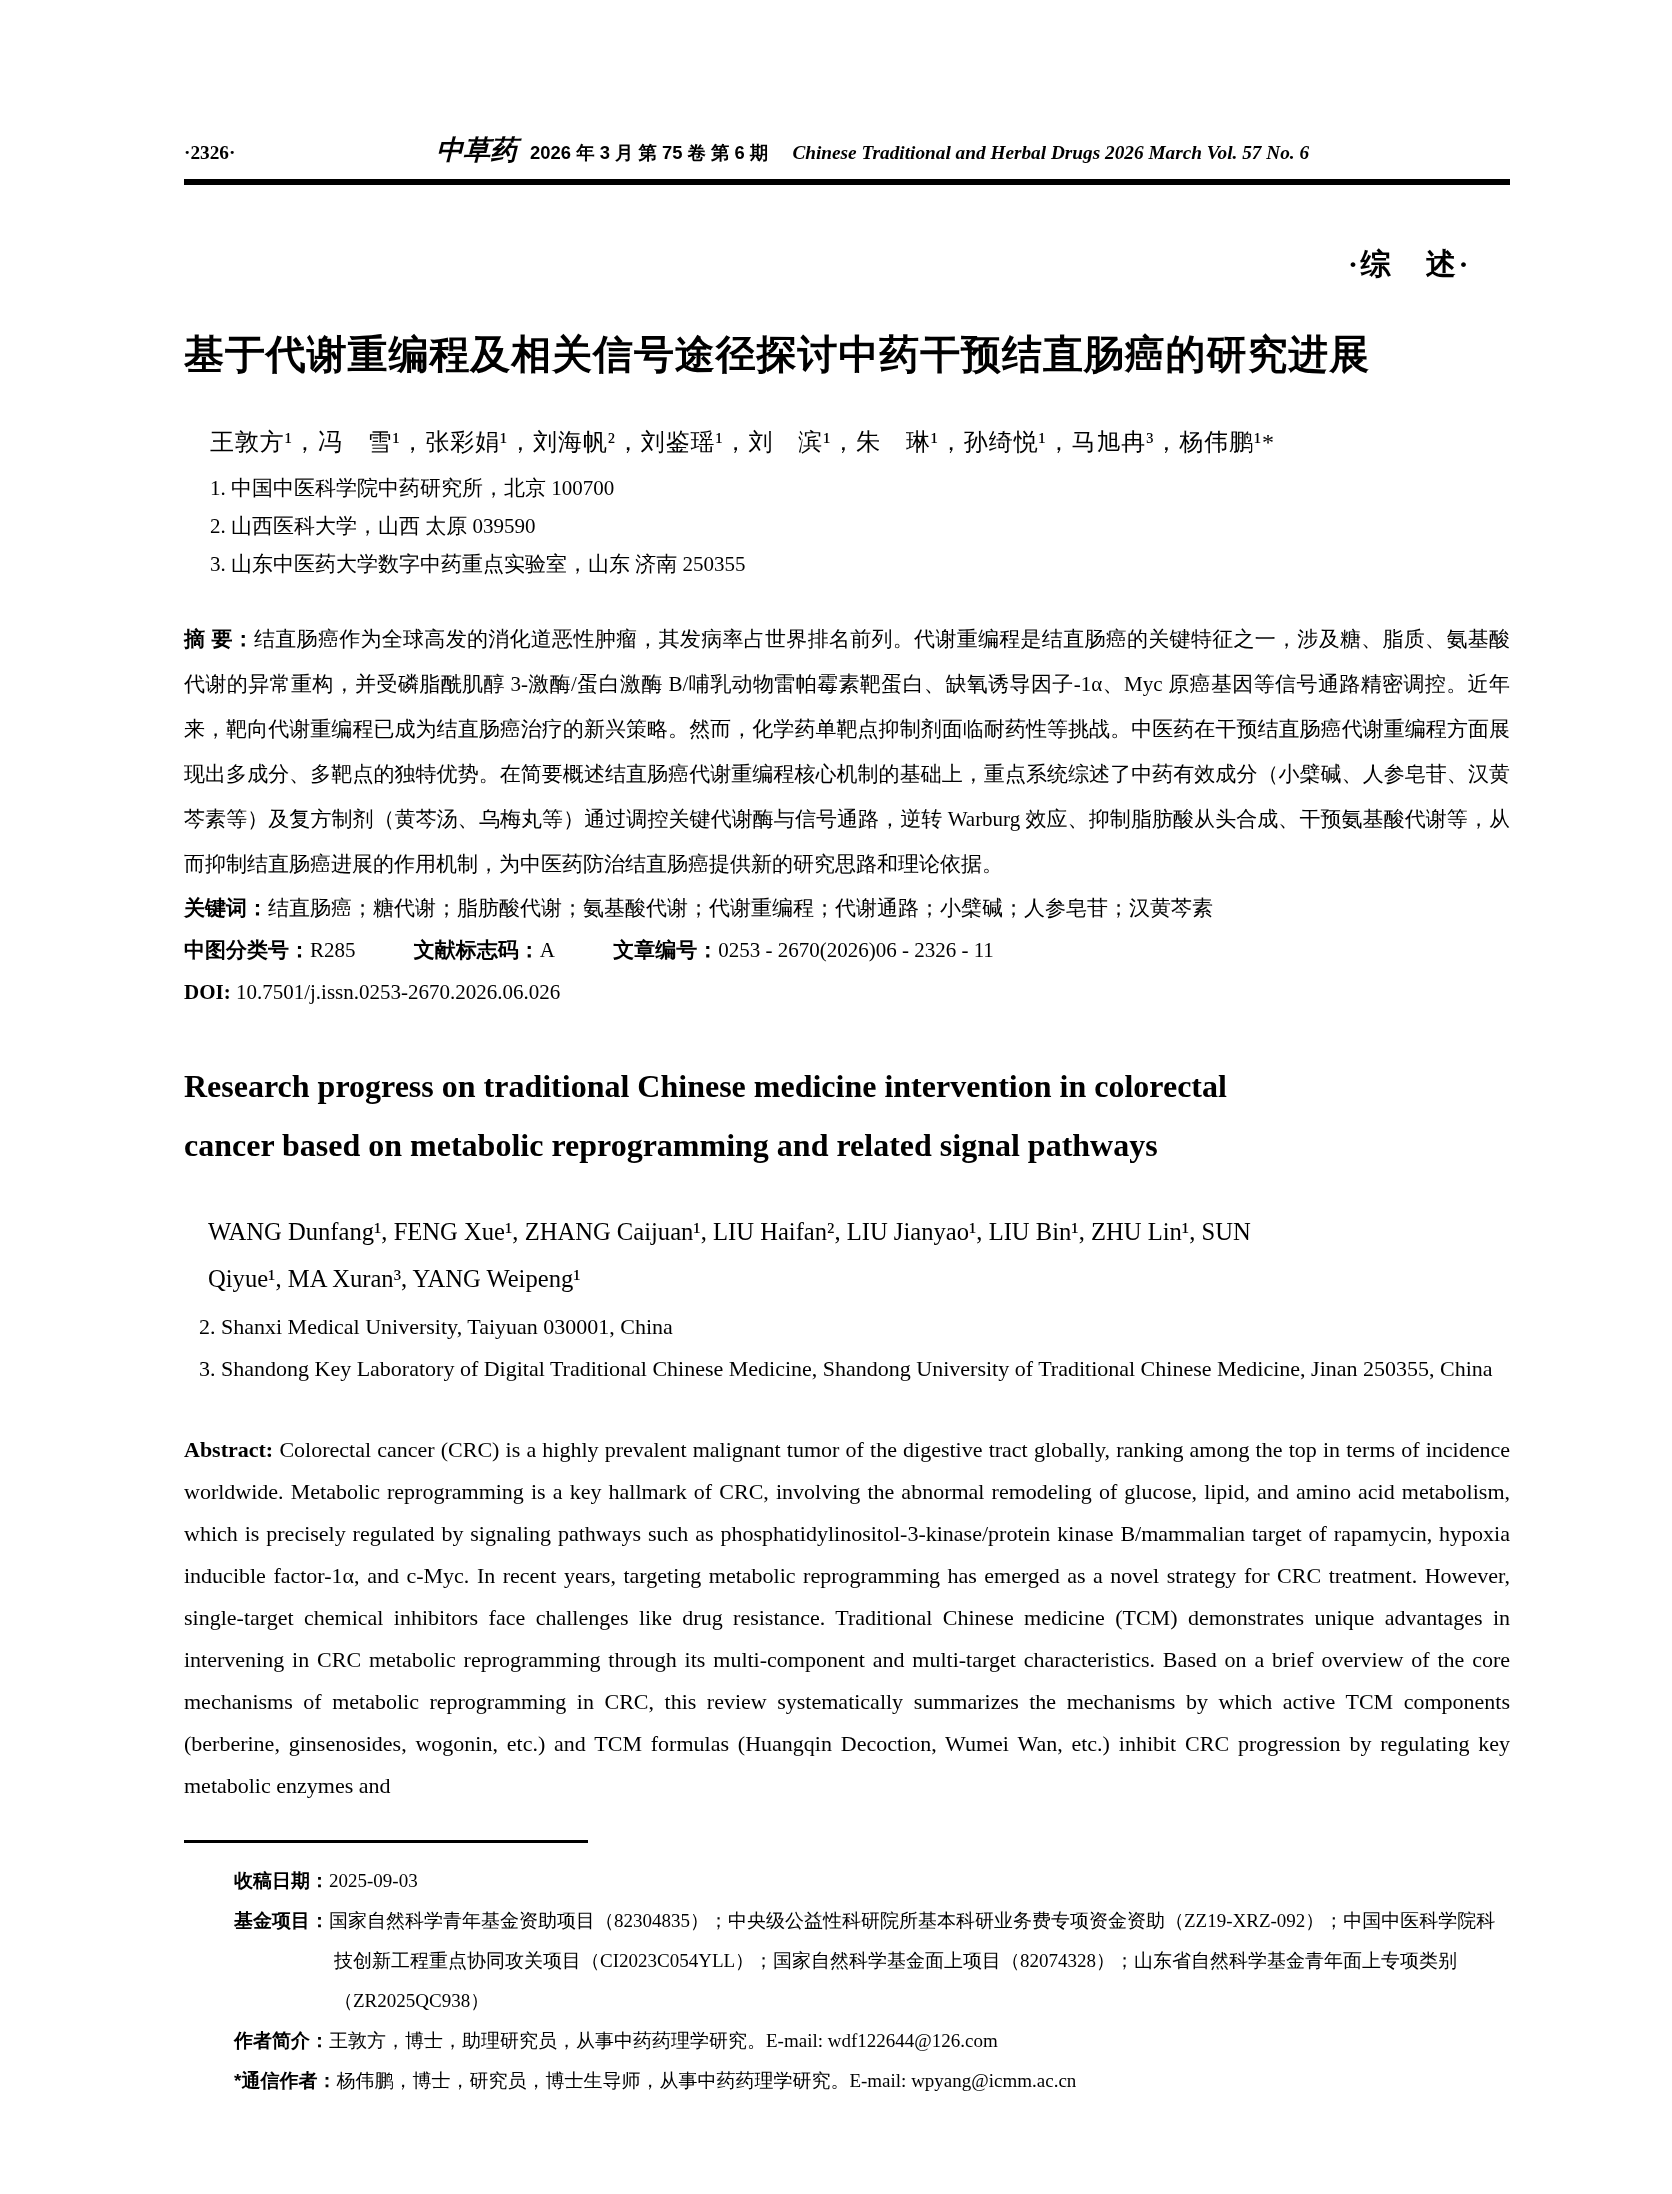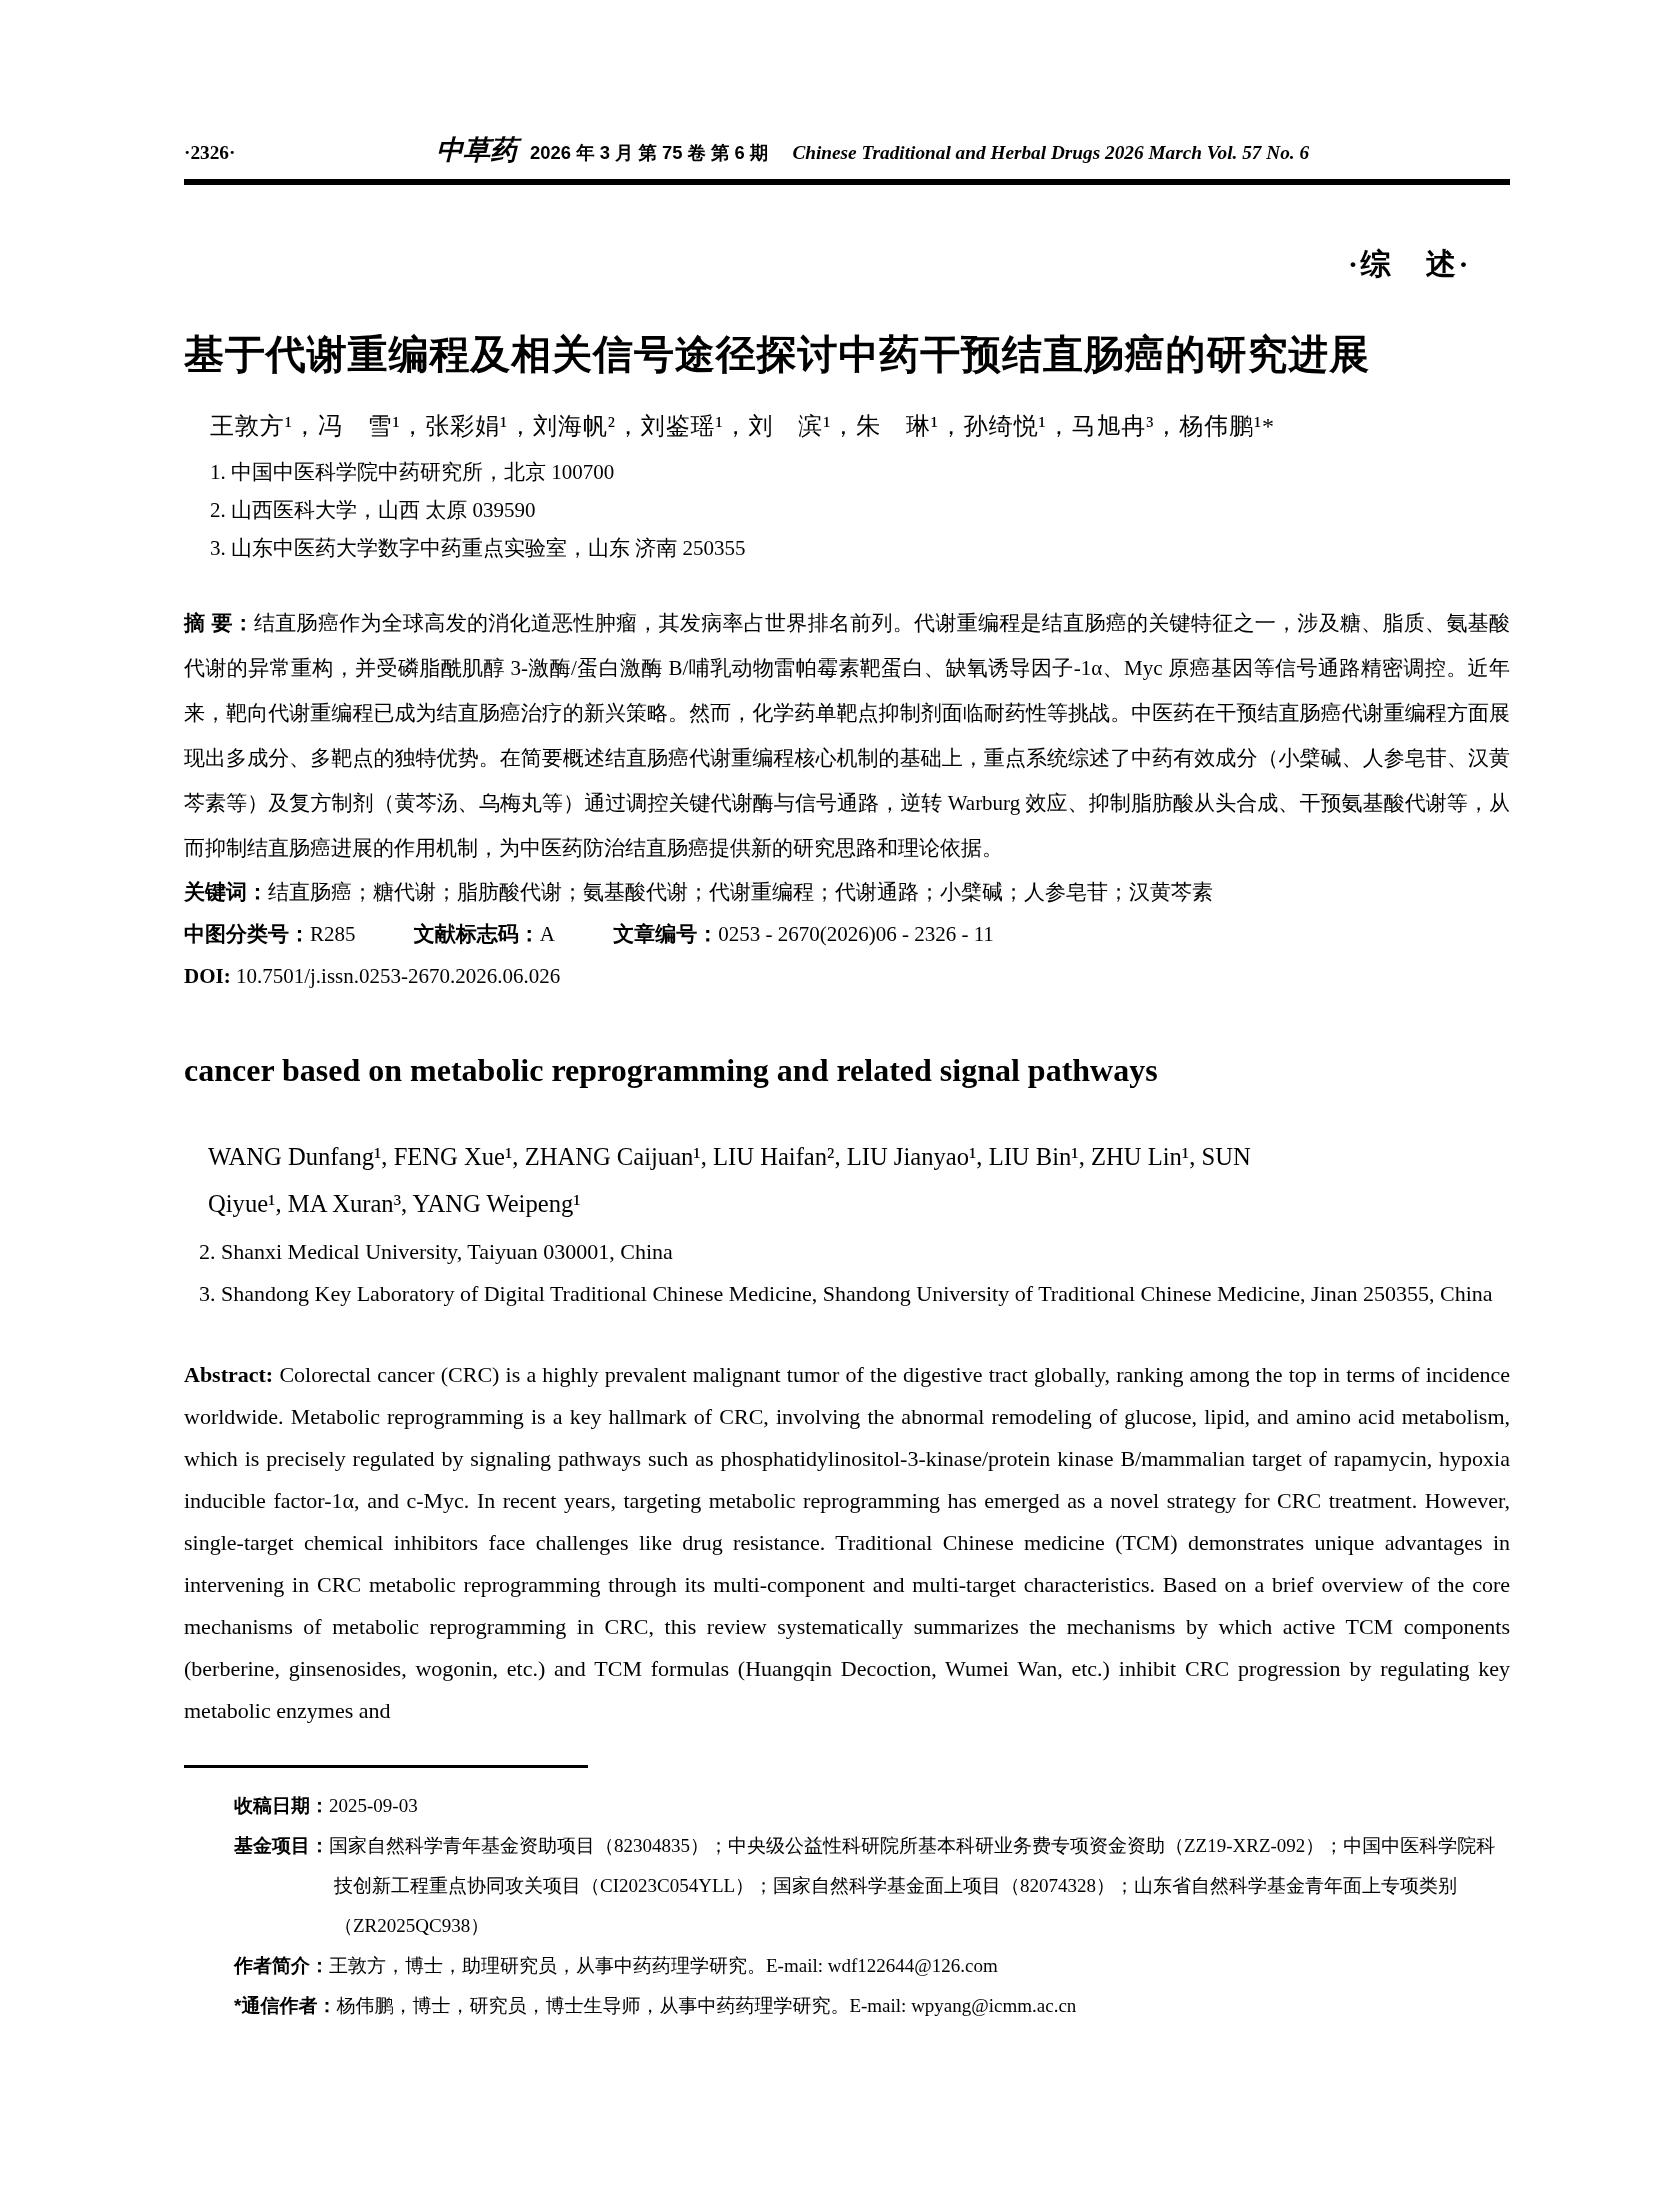--- a/index.html
+++ b/index.html
@@ -20,21 +20,21 @@
   .page-no { flex: 0 0 auto; }
   .header-center { flex: 1 1 auto; text-align: center; }
   .journal-logo { font-size: 27px; font-style: italic; font-weight: bold; margin-right: 8px; }
   .issue-cn { margin-right: 19.3px; font-family: "Liberation Sans", sans-serif; font-size: 18.4px; }
   .issue-en { font-style: italic; }
   .header-rule { height: 5.3px; background: #000; margin-top: 11.4px; }
   
   .section-label { text-align: right; font-size: 30px; font-weight: bold; margin-top: 59px; padding-right: 39px; letter-spacing: 2.6px; }
   
   .cn-title { font-size: 40px; font-weight: bold; font-family: "Liberation Sans", sans-serif; margin-top: 42px; letter-spacing: 0.9px; }
-  .cn-authors { font-size: 24px; margin-top: 28px; padding-left: 26px; letter-spacing: 0.9px; }
+  .cn-authors { font-size: 24px; margin-top: 44px; padding-left: 26px; letter-spacing: 0.9px; }
   .cn-affs { margin-top: 11px; padding-left: 26px; font-size: 21px; line-height: 38px; }
   .cn-abstract { margin-top: 33px; font-size: 21px; line-height: 45px; text-align: justify; }
   .label-bold { font-weight: bold; font-family: "Liberation Sans", sans-serif; }
   .meta-line { font-size: 21px; line-height: 42px; margin: 0; }
   .meta-group { margin-right: 53px; }
   .doi-label { font-weight: bold; }
   
   .en-title { font-size: 32px; font-weight: bold; margin-top: 44px; line-height: 59px; }
   .en-authors { font-size: 24.6px; margin-top: 33px; line-height: 47px; padding-left: 24px; }
   .en-affs { font-size: 22px; line-height: 42px; margin-top: 4.4px; }
@@ -87,20 +87,21 @@
     <span class="meta-group"><span class="label-bold">文献标志码：</span><span>A</span></span>
     <span><span class="label-bold">文章编号：</span><span>0253 - 2670(2026)06 - 2326 - 11</span></span>
   </p>
 
   <p class="meta-line">
     <span class="doi-label">DOI:</span>
     <span>10.7501/j.issn.0253-2670.2026.06.026</span>
   </p>
 
   <h2 class="en-title" style="margin:44px 0 0 0;">
+    <span style="display:block;">Research progress on traditional Chinese medicine intervention in colorectal</span>
     <span style="display:block;">cancer based on metabolic reprogramming and related signal pathways</span>
   </h2>
 
   <p class="en-authors">
     <span style="display:block;">WANG Dunfang¹, FENG Xue¹, ZHANG Caijuan¹, LIU Haifan², LIU Jianyao¹, LIU Bin¹, ZHU Lin¹, SUN</span>
     <span style="display:block;">Qiyue¹, MA Xuran³, YANG Weipeng¹</span>
   </p>
 
   <div class="en-affs">
     <p class="en-aff-item">2. Shanxi Medical University, Taiyuan 030001, China</p>

